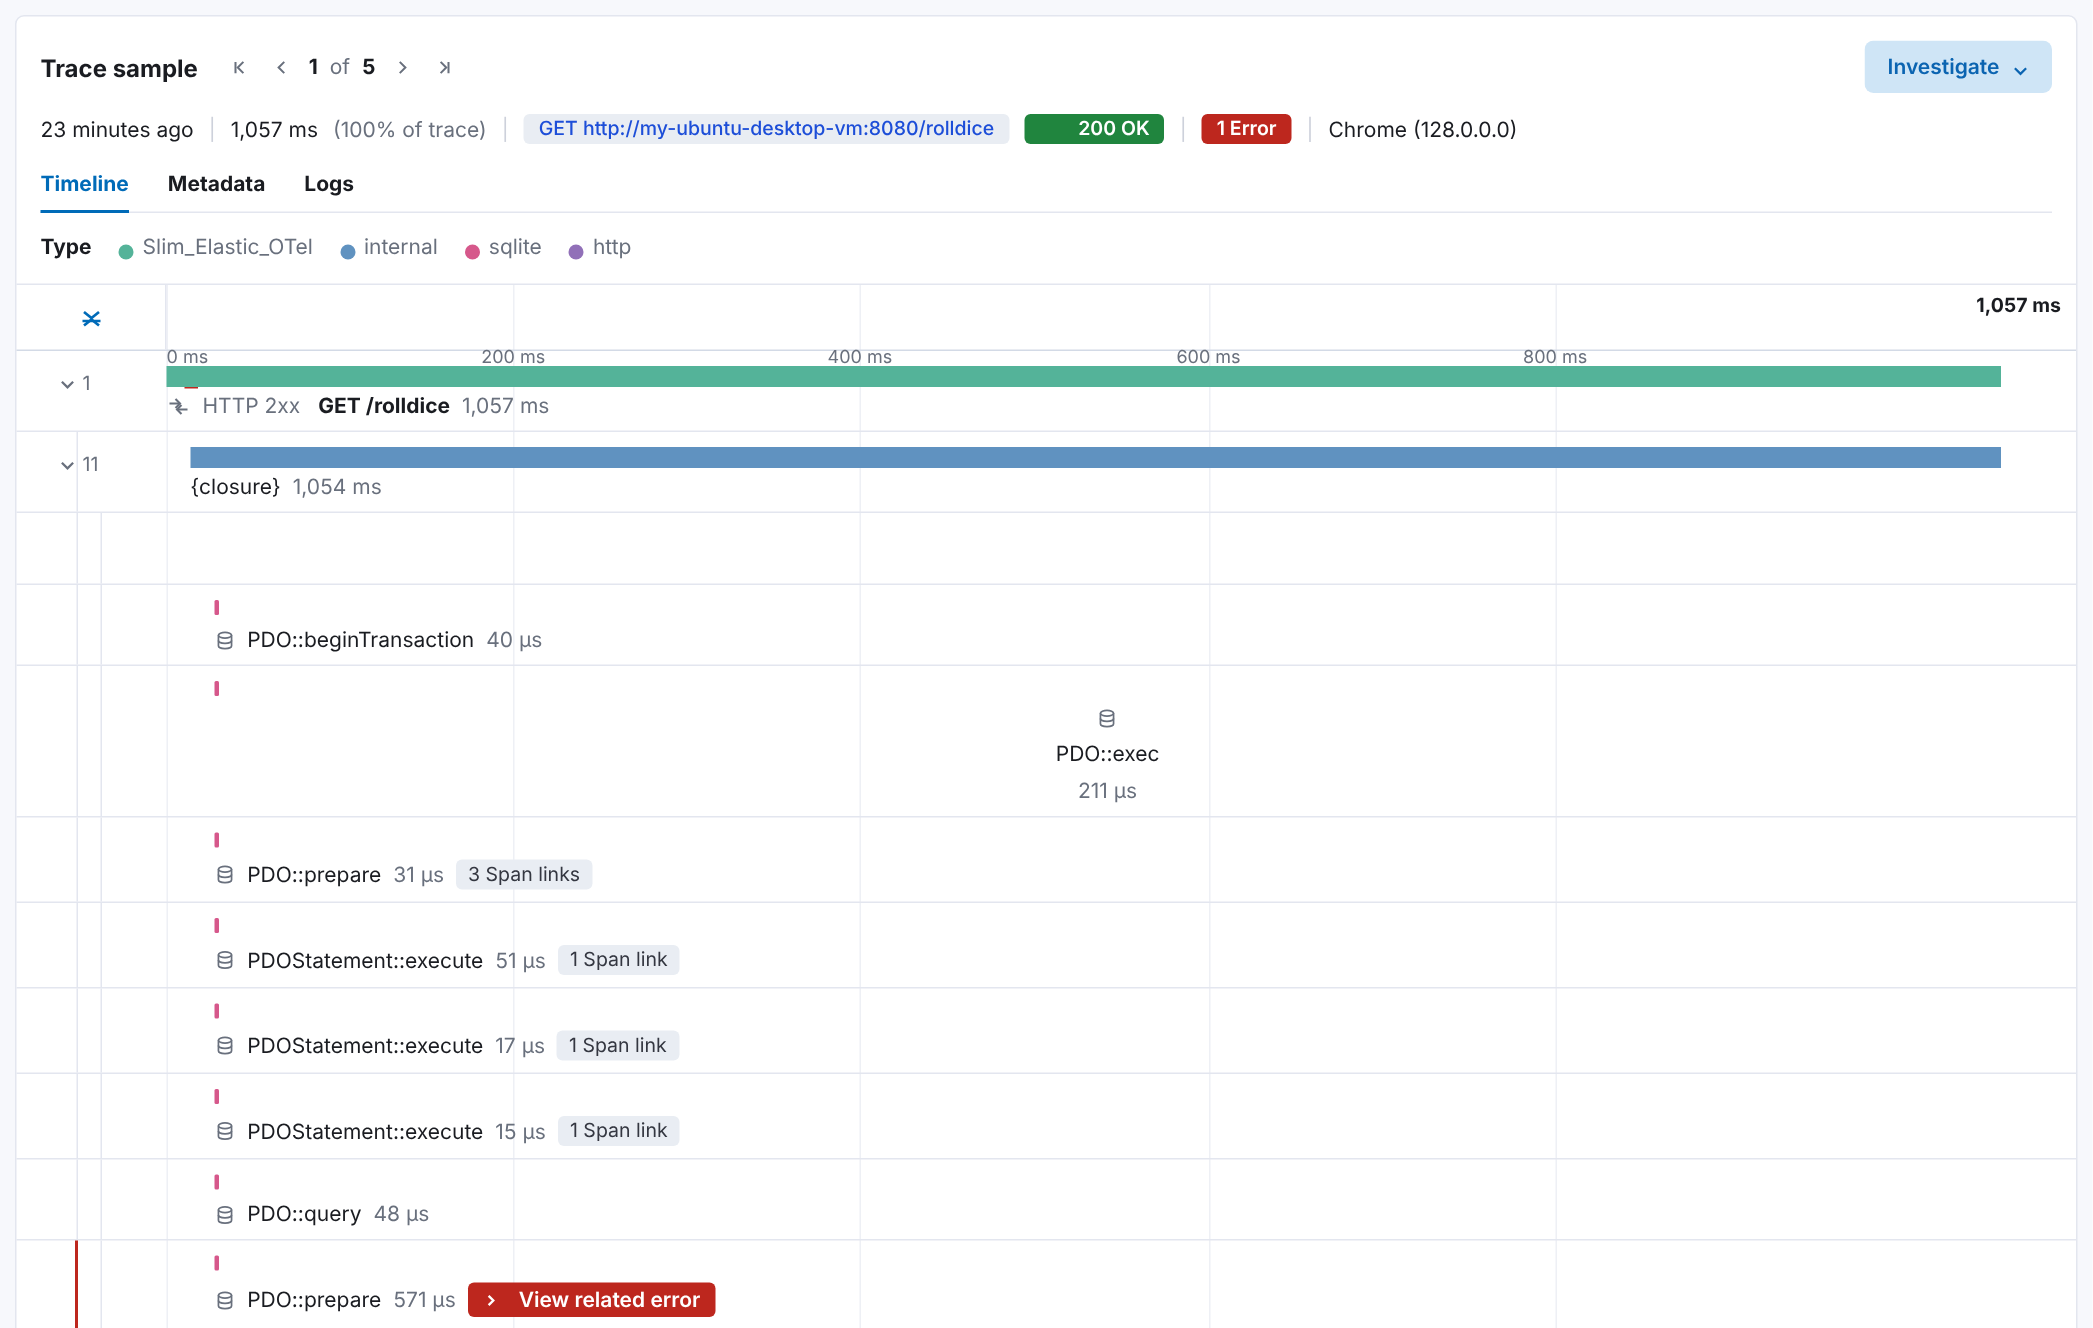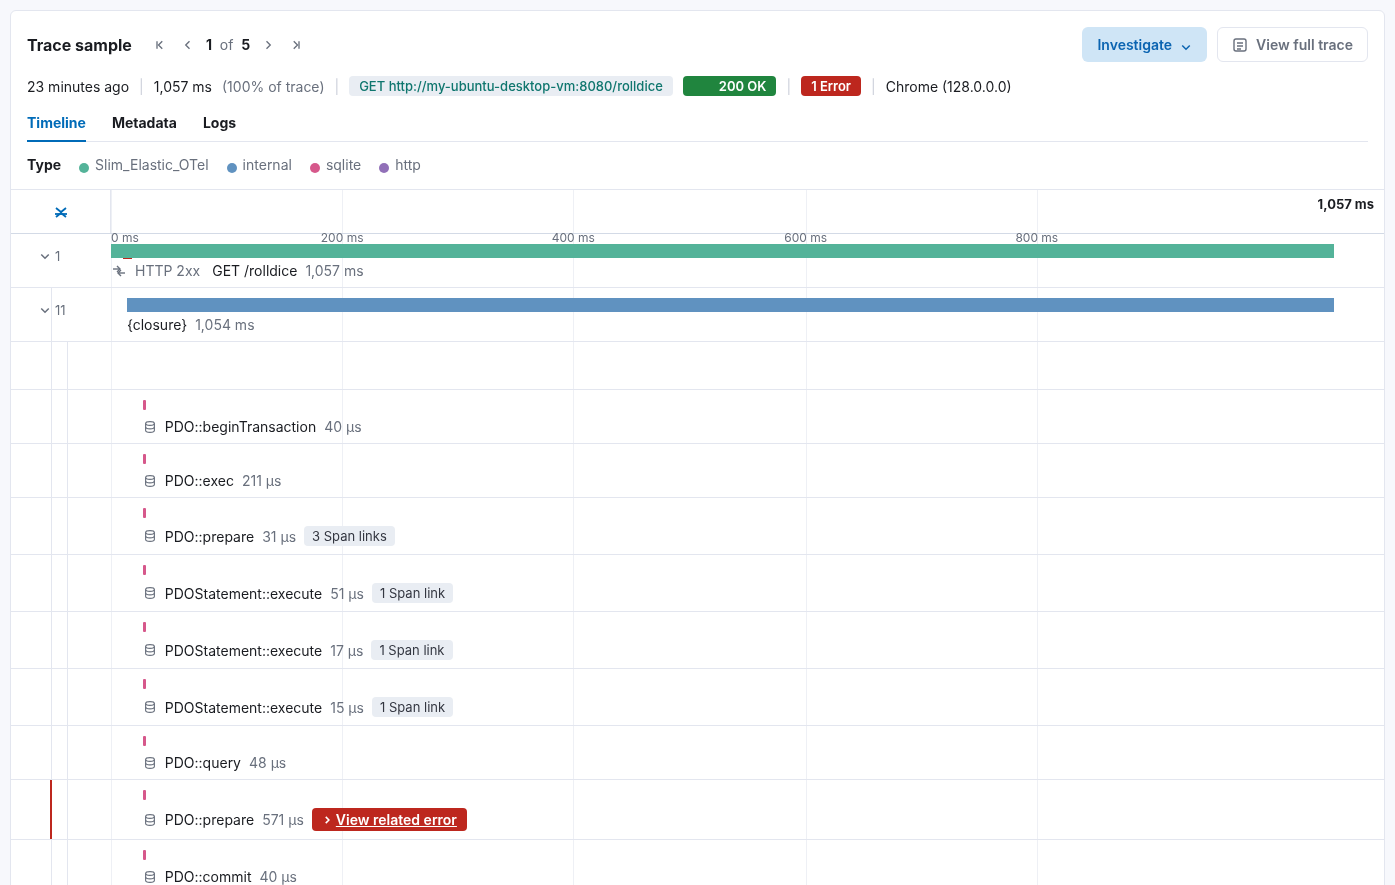--- a/index.html
+++ b/index.html
@@ -60,24 +60,24 @@
   .chev { width:12px; height:12px; }
 
   
   .summary-row {
     display:flex; align-items:center; gap: 10px; flex-wrap:wrap;
     margin-top: 14px; color: var(--text);
   }
   .sep { color: #cdd1db; }
   .sub { color: var(--subtext); }
   .pill { display:inline-flex; align-items:center; padding:2px 10px; border-radius:4px; font-size:13px; font-weight:500;}
-  .pill-gray { background: var(--badge-gray-bg); color: #0f766e;}
+  .pill-gray { background: var(--badge-gray-bg); color: #1d4ed8;}
   .pill-green { background: var(--badge-green-bg); color:#fff; font-weight:600;padding-left:36px;}
   .pill-red   { background: var(--badge-red-bg);   color:#fff; font-weight:600;}
-  .pill-red-btn { background: var(--badge-red-bg); color:#fff; font-weight:600; display:inline-flex; align-items:center; gap:4px; padding:3px 10px; border-radius:4px; cursor:pointer;text-decoration:underline;}
+  .pill-red-btn { background: var(--badge-red-bg); color:#fff; font-weight:600; display:inline-flex; align-items:center; gap:14px; padding:3px 10px; border-radius:4px; cursor:pointer;}
 
   
   .tabs { display:flex; gap: 26px; border-bottom:1px solid var(--border); margin-top: 18px;}
   .tab { padding: 0 0 10px 0; font-weight:700; color: var(--text); cursor:pointer; position:relative;}
   .tab.active { color: var(--brand-blue); }
   .tab.active::after { content:""; position:absolute; left:0; right:0; bottom:-1px; height:2px; background: var(--brand-blue);}
 
   
   .legend-row { display:flex; align-items:center; gap: 18px; padding: 14px 0 16px 0;}
   .legend-label { font-weight:700; }
@@ -131,21 +131,21 @@
   .bar.thin { height:10px; width:3px; border-radius:1px;}
   .bar-fill-green { background: var(--c-green);}
   .bar-fill-blue  { background: var(--c-blue);}
   .bar-fill-pink  { background: var(--c-pink);}
 
   .span-label {
     position:relative; margin-top:28px; display:flex; align-items:center; gap:8px;
     font-size:14px;
   }
   .span-label .name { font-weight:400; color: var(--text);}
-  .span-label .name.bold { font-weight:400;text-align:center;}
+  .span-label .name.bold { font-weight:700;text-align:center;}
   .span-label .dur { color: var(--subtext);}
   .span-label .icon { color:#69707d; display:inline-flex;}
   .link-pill { background: var(--badge-gray-bg); color:#343741; padding:2px 8px; border-radius:4px; font-size:13px;}
   .muted-prefix { color: var(--subtext); margin-right:4px;}
 
   svg { display:block; }
 </style>
 </head>
 <body>
 
@@ -181,27 +181,20 @@
             </svg>
         </span>
       </div>
     </div>
     <div class="header-right">
       <div class="btn btn-investigate">
         <span>Investigate</span>
         <svg class="chev" viewBox="0 0 16 16" fill="none" stroke="currentColor" stroke-width="2">
             <path d="M3 6l5 5 5-5"></path>
           </svg>
-      </div>
-      <div class="btn btn-viewfull">
-        <svg width="16" height="16" viewBox="0 0 16 16" fill="none" stroke="currentColor" stroke-width="1.4">
-          <rect x="2" y="2" width="12" height="12" rx="2"></rect>
-            <path d="M5 6h6M5 9h6M5 12h4"></path>
-        </svg>
-        <span>View full trace</span>
       </div>
     </div>
   </div>
 
   <div class="summary-row">
     <span>23 minutes ago</span>
     <span class="sep">|</span>
     <span>1,057 ms</span>
     <span class="sub">(100% of trace)</span>
     <span class="sep">|</span>
@@ -347,21 +340,21 @@
     </div>
         </div>
         <div class="row lvl2">
     <div class="row-gutter">
       <div class="vguide" style="left:40px"></div>
 
       <div class="vguide" style="left:56px"></div>
     </div>
     <div class="row-track">
       <div class="bar thin bar-fill-pink" style="left:2.6%;"></div>
-      <div class="span-label" style="padding-left:2.6%;">
+      <div class="span-label" style="padding-left:2.6%;flex-direction:column;">
         <span class="icon">
                 <svg width="14" height="14" viewBox="0 0 16 16" fill="none" stroke="currentColor" stroke-width="1.3">
   <ellipse cx="8" cy="4" rx="5" ry="2.2"></ellipse>
                   <path d="M3 4v8c0 1.2 2.2 2.2 5 2.2s5-1 5-2.2V4"></path>
                   <path d="M3 8c0 1.2 2.2 2.2 5 2.2s5-1 5-2.2"></path>
                 </svg>
               </span>
         <span class="name">PDO::exec</span>
         <span class="dur">211 μs</span>
 

